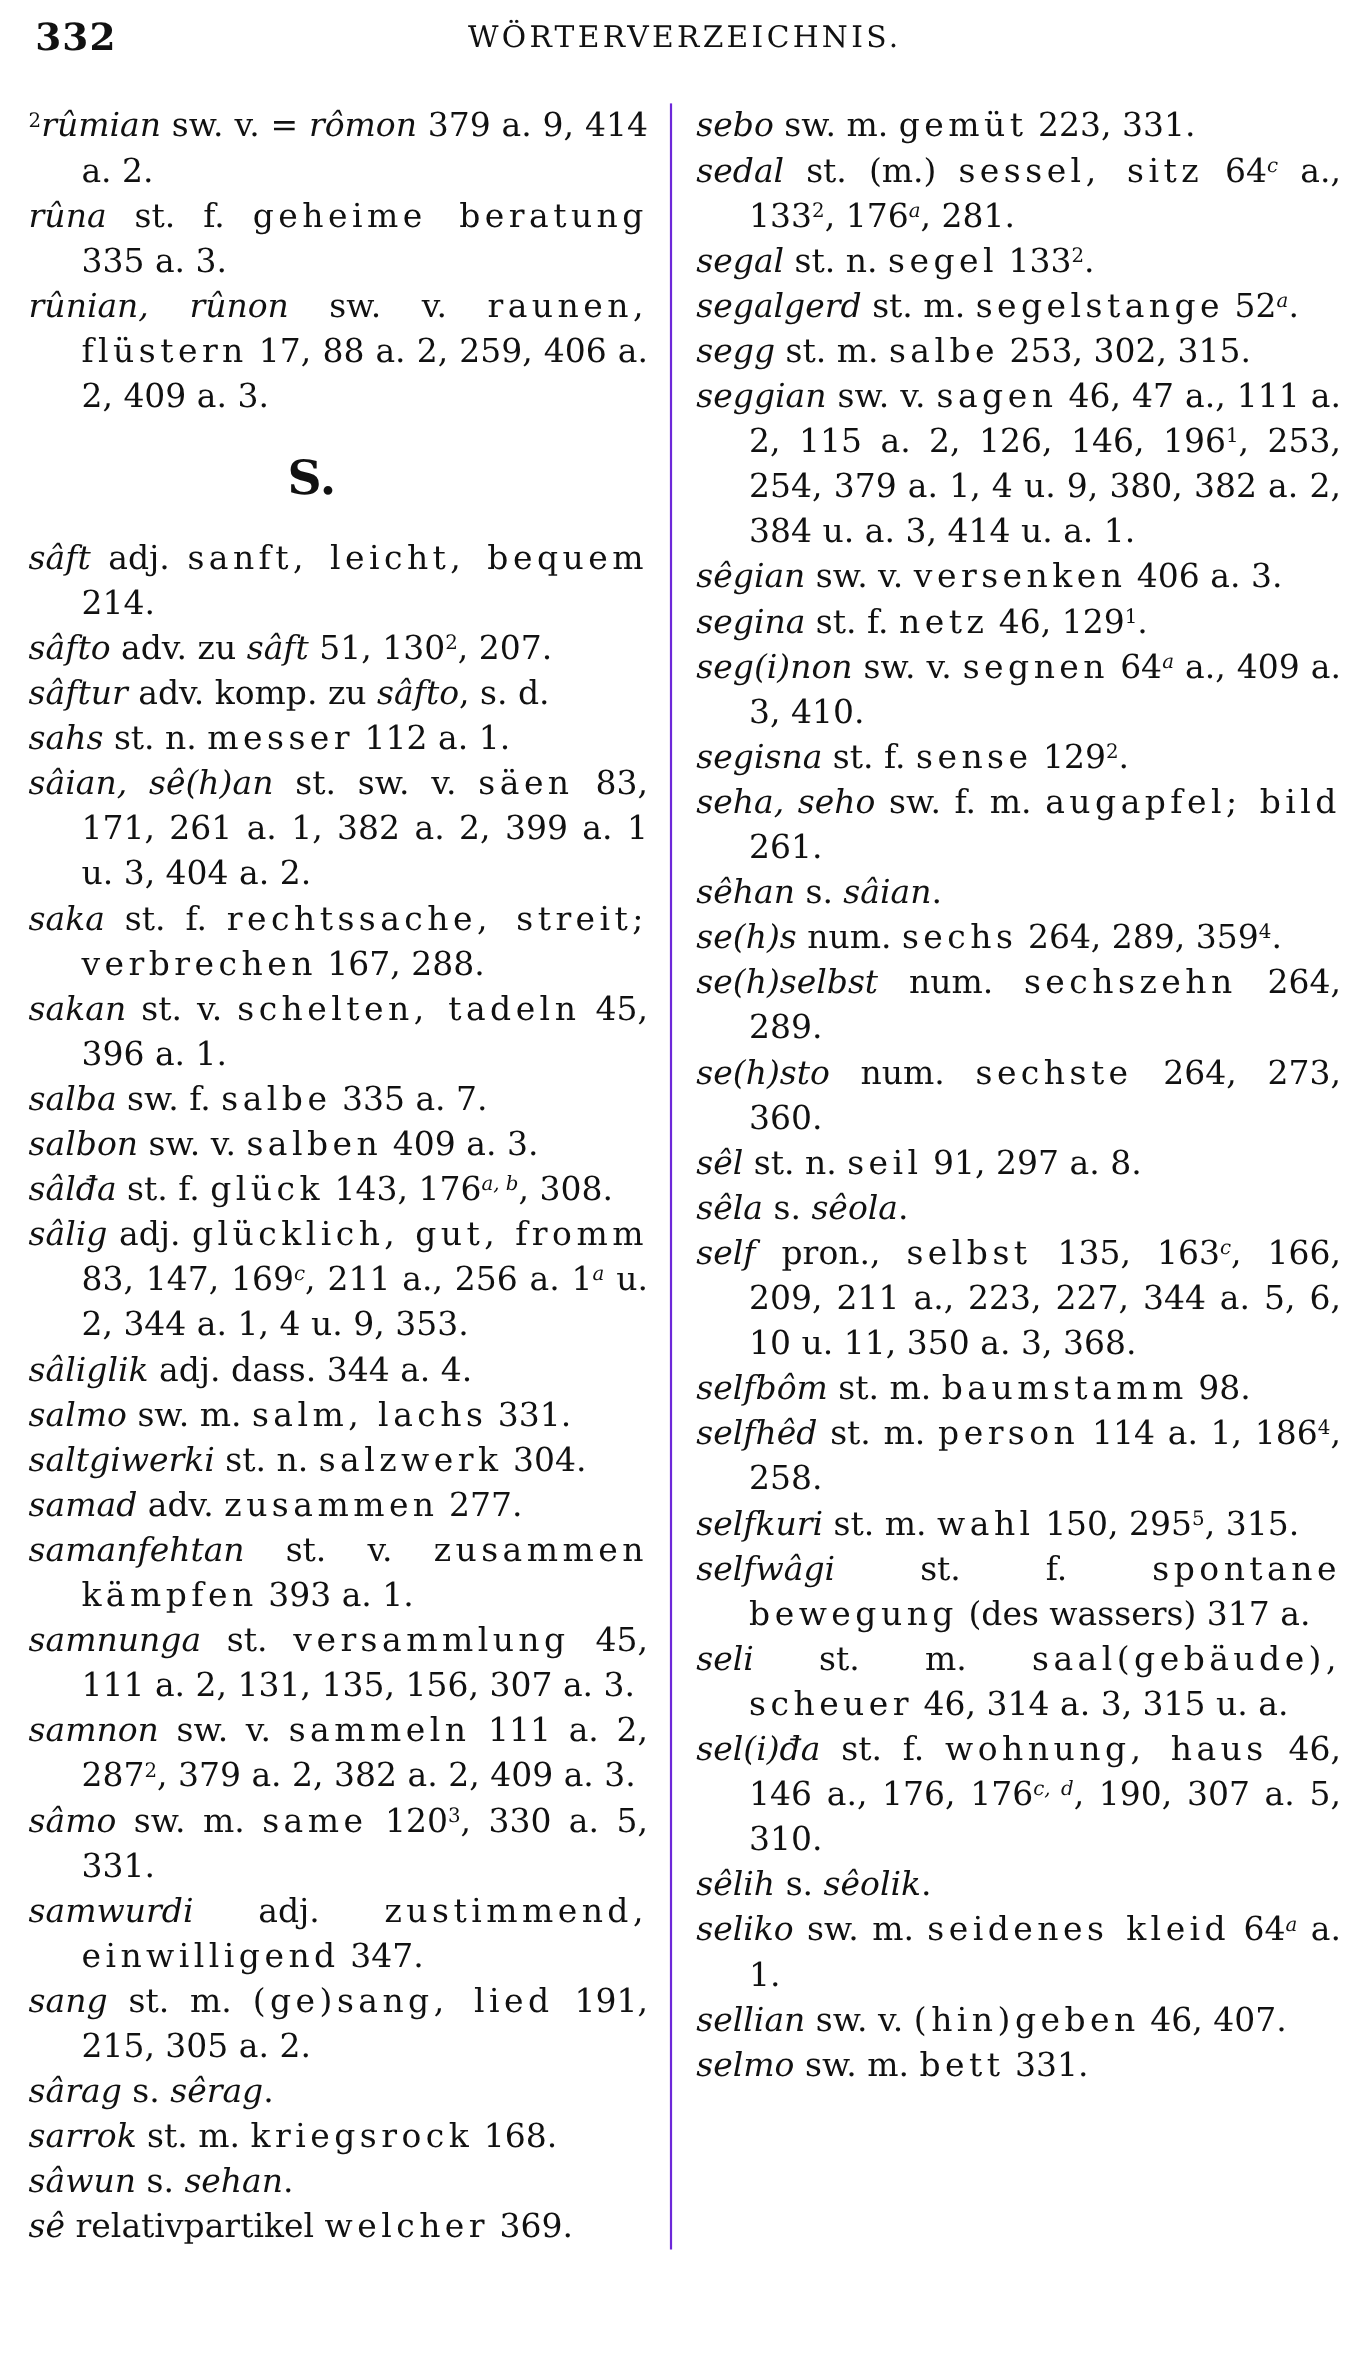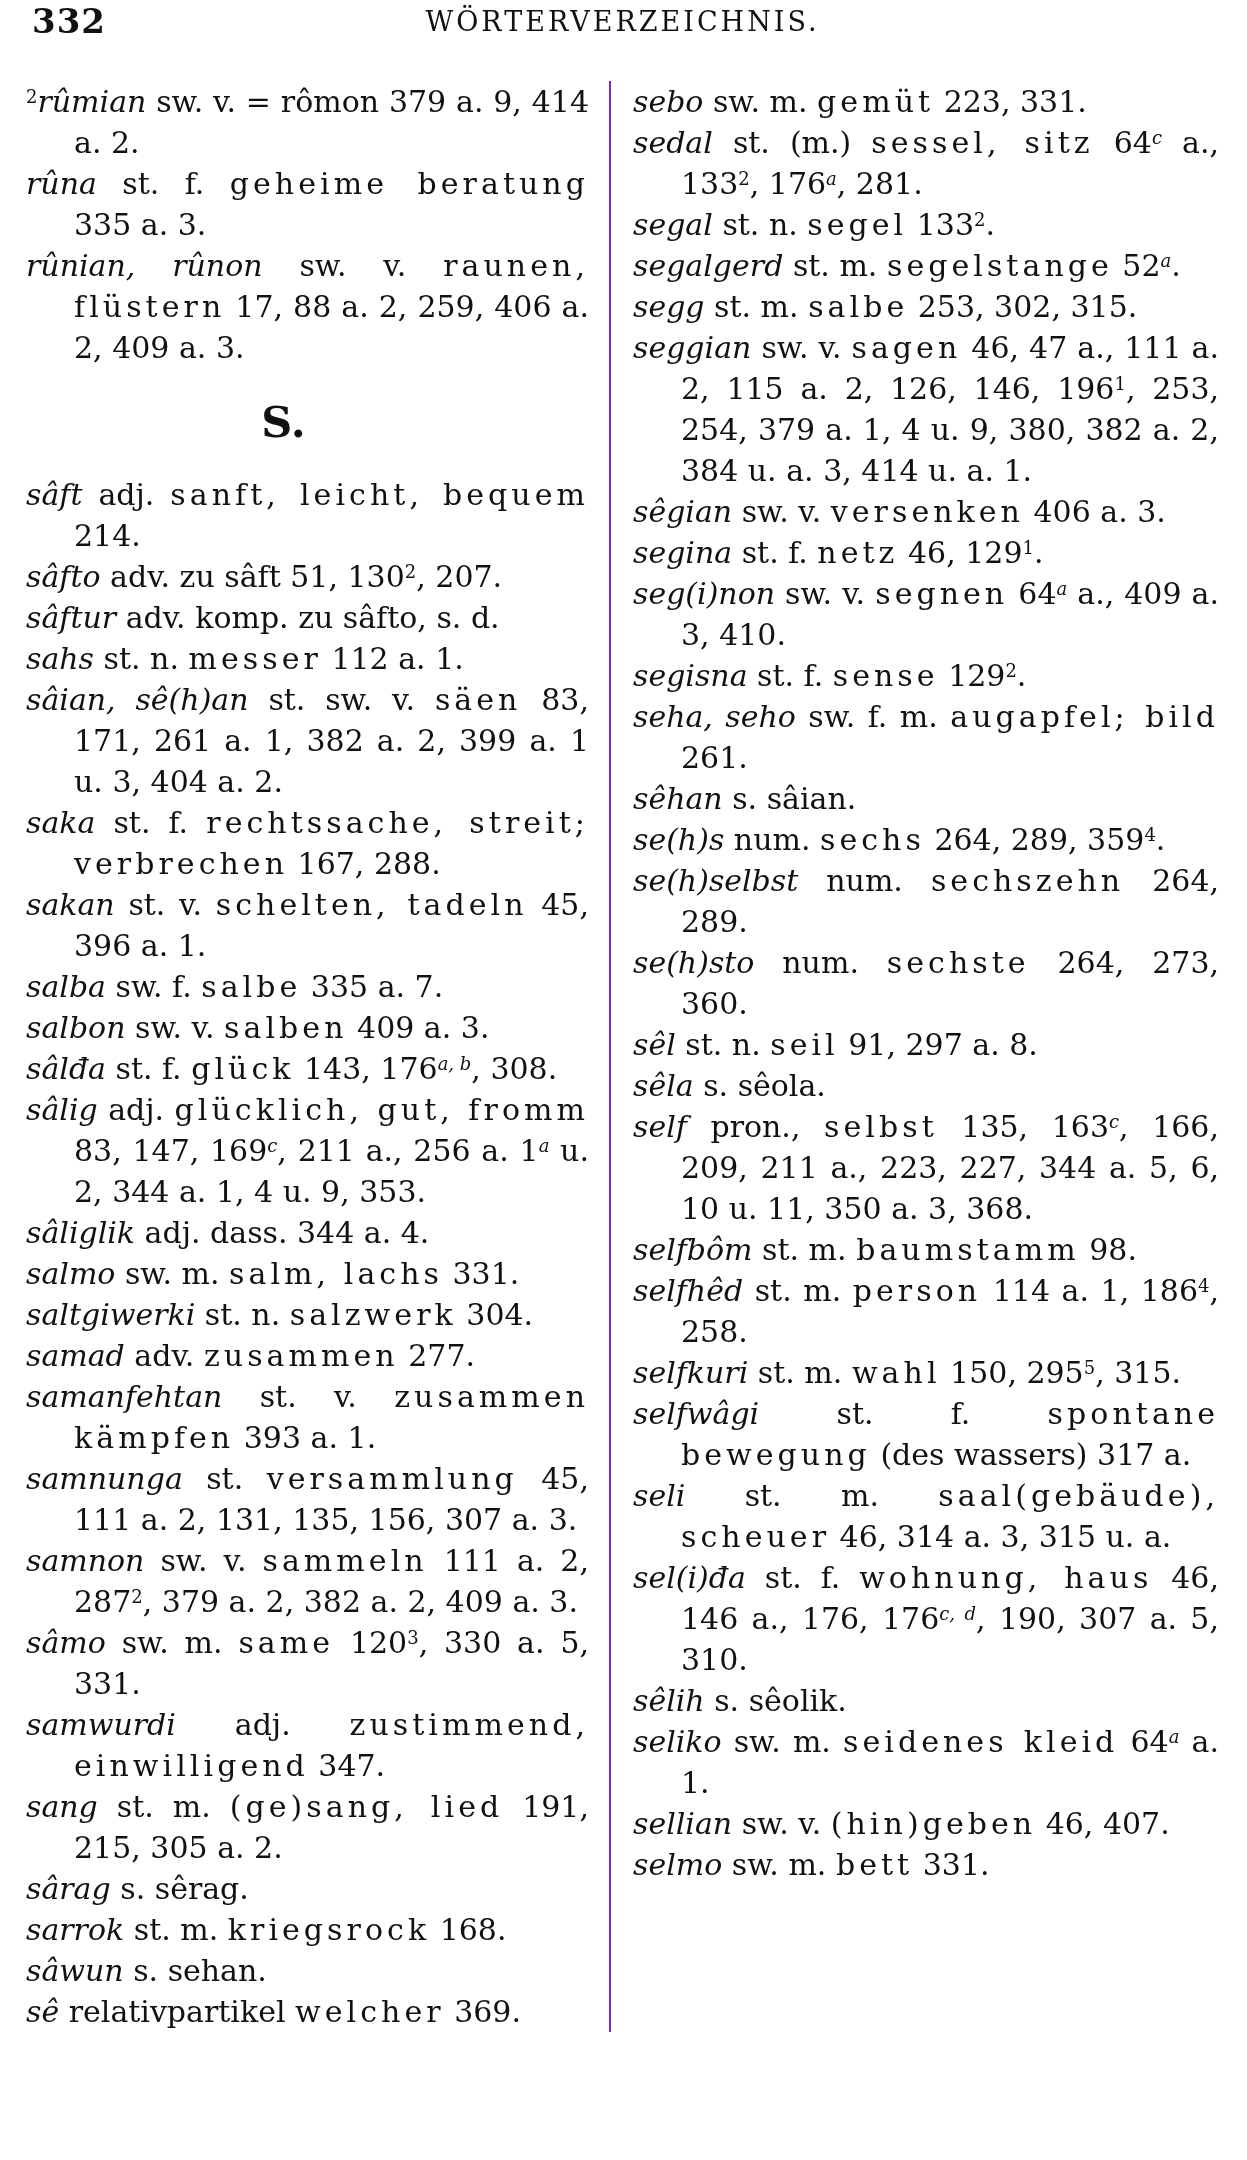--- a/index.html
+++ b/index.html
@@ -12,21 +12,21 @@
     height: 2160px;
     overflow: hidden;
     color: #111111;
     font-family: "DejaVu Serif", "Liberation Serif", serif;
   }
   .page {
     position: relative;
     width: 1247px;
     height: 1788px;
     box-sizing: border-box;
-    padding: 1px 28px 10px 26px;
+    padding: 14px 28px 10px 26px;
   }
   .page-header {
     position: relative;
     height: 46px;
     margin-bottom: 34px;
   }
   .page-number {
     position: absolute;
     left: 6px;
     top: 0;
@@ -69,21 +69,21 @@
   .section-heading {
     text-align: center;
     font-size: 43px;
     font-weight: bold;
     line-height: 48px;
     margin: 30px 48px 28px 0;
     padding: 0;
     text-indent: 0;
   }
   .seg-hw { font-style: italic; }
-  .seg-it { }
+  .seg-it { font-style: italic; }
   .seg-sp { letter-spacing: 0.135em; }
   .seg-su, .seg-si {
     font-size: 0.6em;
     vertical-align: 0.5em;
     line-height: 0;
     letter-spacing: 0;
   }
   .seg-si { font-style: italic; }
 </style>
 </head>

